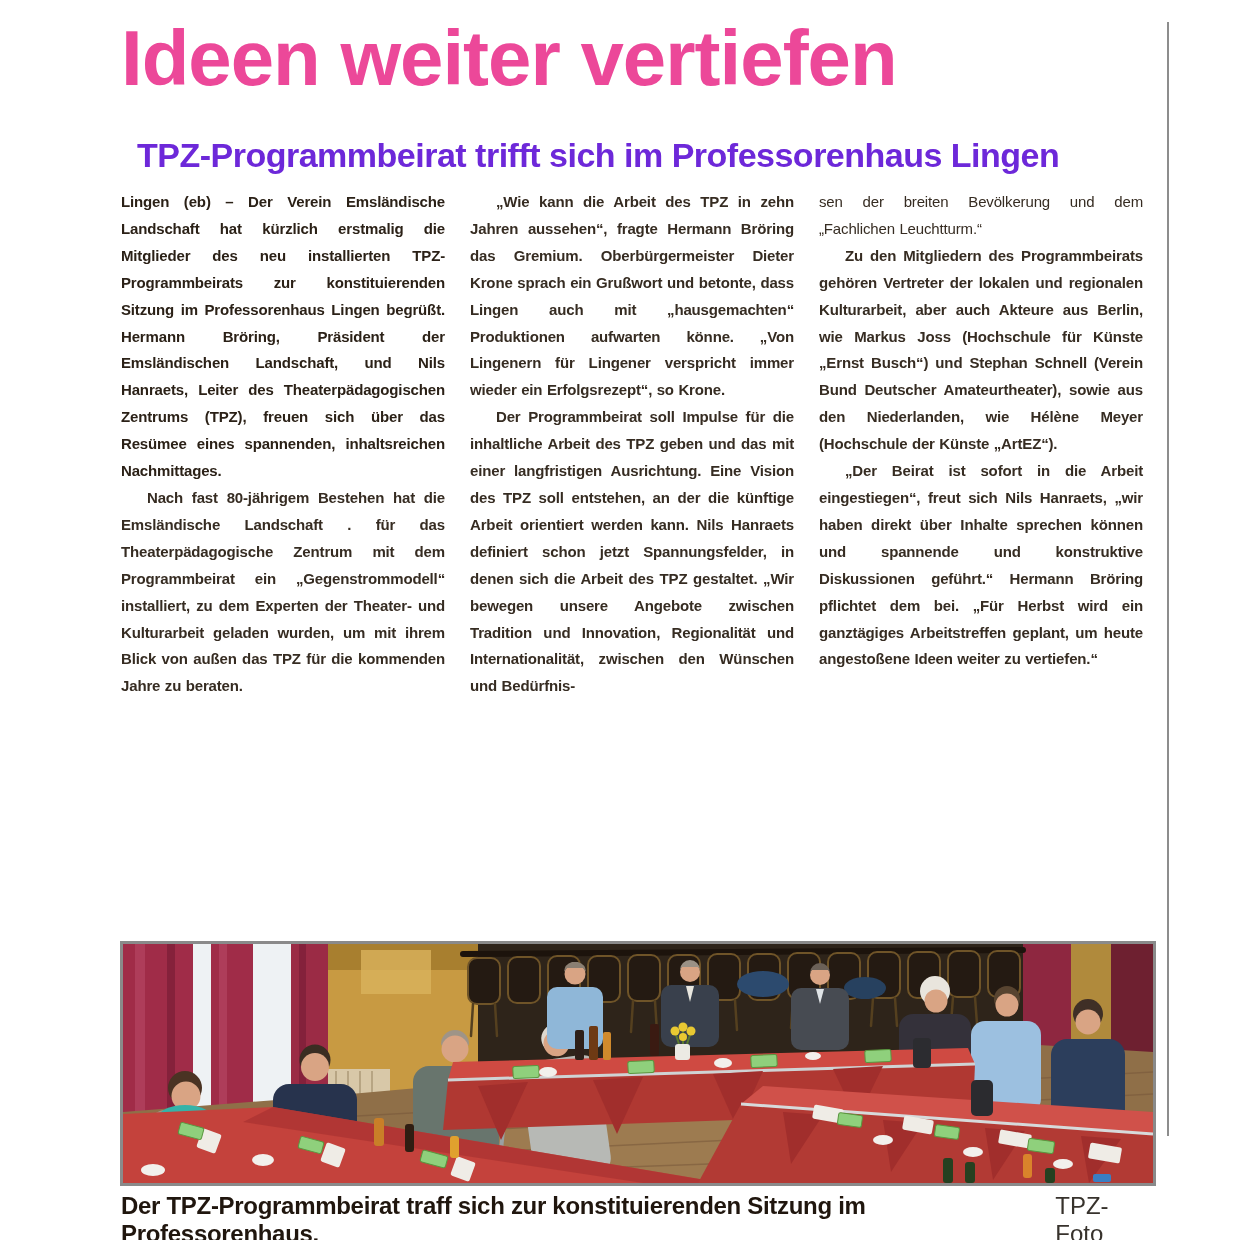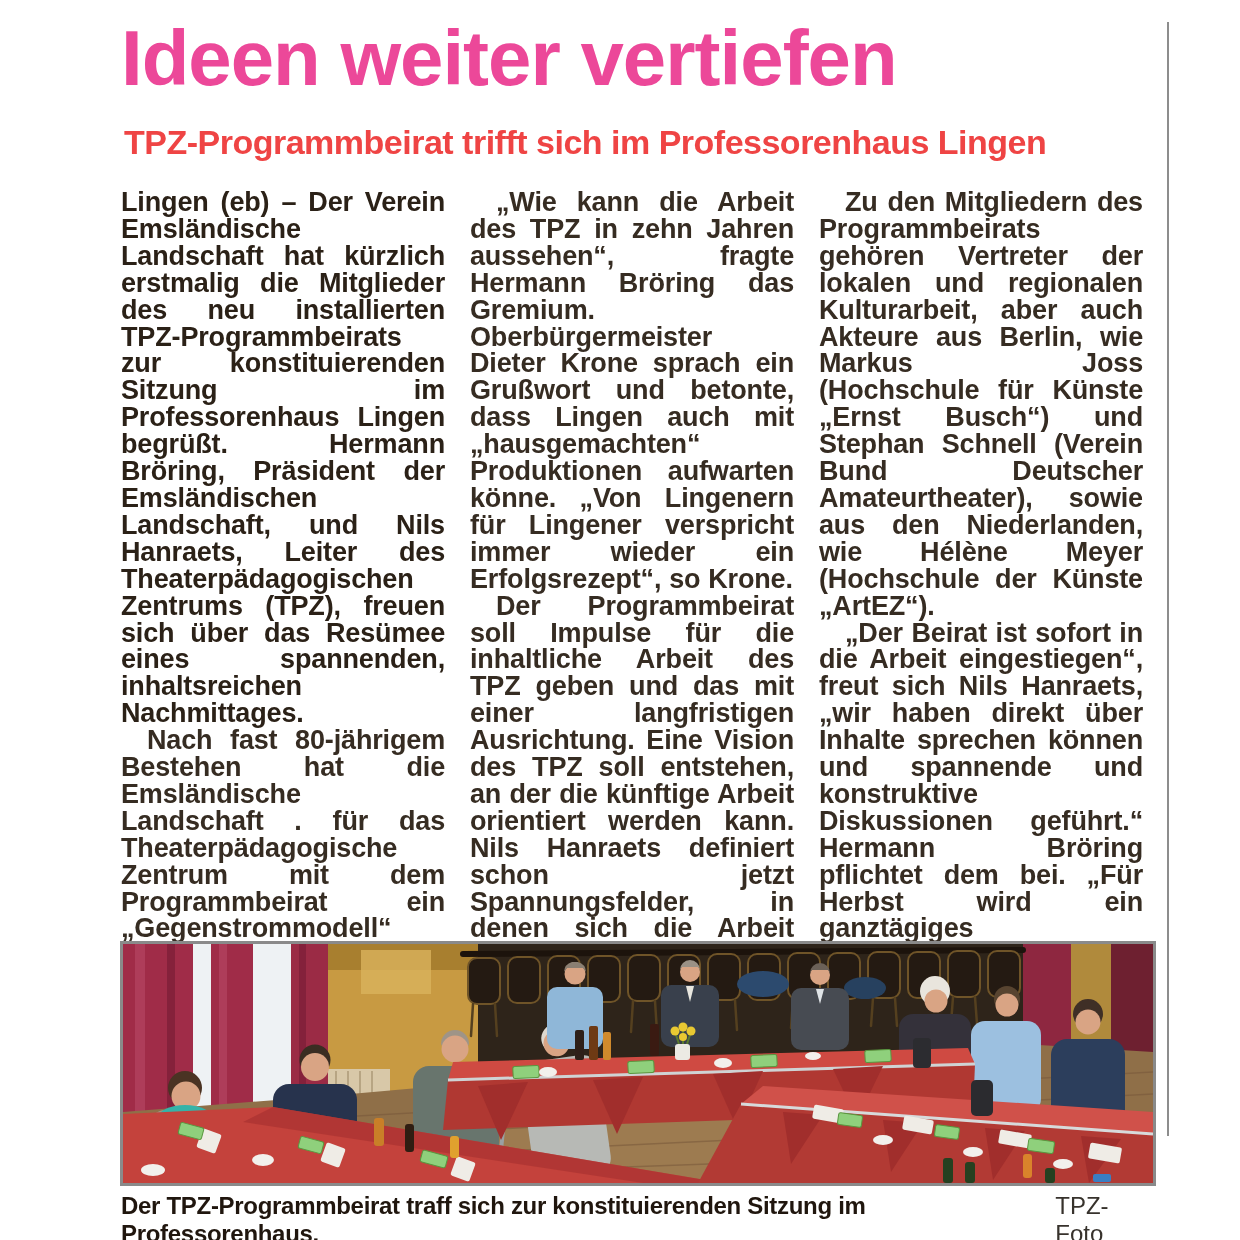--- a/index.html
+++ b/index.html
@@ -5,31 +5,31 @@
   html,body { margin:0; padding:0; background:#ffffff; }
   body { width:1240px; height:1240px; font-family:"Liberation Sans", sans-serif; }
   .page { position:relative; width:1240px; height:1240px; background:#ffffff; overflow:hidden; }
 
   .headline {
     position:absolute; left:120px; top:12px; margin:1px;
     font-size:78px; font-weight:bold; color:#ec4899; letter-spacing:-1px;
     font-family:"Liberation Sans", sans-serif; white-space:nowrap;
   }
   .subheadline {
-    position:absolute; left:121px; top:120px; margin:3px;
-    font-size:34px; font-weight:bold; color:#ef4444; letter-spacing:-0.5px;
+    position:absolute; left:121px; top:120px; margin:16px;
+    font-size:34px; font-weight:bold; color:#6d28d9; letter-spacing:-0.5px;
     white-space:nowrap;
   }
 
   .columns {
     position:absolute; left:121px; top:189px; width:1023px;
     display:flex; gap:25px;
   }
   .col {
-    width:324px; font-size:27px; line-height:26.9px;
+    width:324px; font-size:15px; line-height:26.9px;
     text-align:justify; color:#362c22; hyphens:auto; -webkit-hyphens:auto;
     letter-spacing:-0.15px; word-spacing:0.5px;
   }
   .col p { margin:0; }
   .col p.indent { text-indent:26px;font-weight:bold; }
   .col p.lead { font-weight:bold; color:#2b2117; }
 
   .vrule {
     position:absolute; left:1167px; top:22px; width:2px; height:1114px;
     background:#8d8d8d;
@@ -63,20 +63,21 @@
   <div class="columns">
     <div class="col">
       <p class="lead">Lingen (eb) – Der Verein Emsländische Landschaft hat kürzlich erstmalig die Mitglieder des neu installierten TPZ-Programmbeirats zur konstituierenden Sitzung im Professorenhaus Lingen begrüßt. Hermann Bröring, Präsident der Emsländischen Landschaft, und Nils Hanraets, Leiter des Theaterpädagogischen Zentrums (TPZ), freuen sich über das Resümee eines spannenden, inhaltsreichen Nachmittages.</p>
       <p class="indent">Nach fast 80-jährigem Bestehen hat die Emsländische Landschaft . für das Theaterpädagogische Zentrum mit dem Programmbeirat ein „Gegenstrommodell“ installiert, zu dem Experten der Theater- und Kulturarbeit geladen wurden, um mit ihrem Blick von außen das TPZ für die kommenden Jahre zu beraten.</p>
     </div>
     <div class="col">
       <p class="indent">„Wie kann die Arbeit des TPZ in zehn Jahren aussehen“, fragte Hermann Bröring das Gremium. Oberbürgermeister Dieter Krone sprach ein Grußwort und betonte, dass Lingen auch mit „hausgemachten“ Produktionen aufwarten könne. „Von Lingenern für Lingener verspricht immer wieder ein Erfolgsrezept“, so Krone.</p>
       <p class="indent">Der Programmbeirat soll Impulse für die inhaltliche Arbeit des TPZ geben und das mit einer langfristigen Ausrichtung. Eine Vision des TPZ soll entstehen, an der die künftige Arbeit orientiert werden kann. Nils Hanraets definiert schon jetzt Spannungsfelder, in denen sich die Arbeit des TPZ gestaltet. „Wir bewegen unsere Angebote zwischen Tradition und Innovation, Regionalität und Internationalität, zwischen den Wünschen und Bedürfnis-</p>
     </div>
     <div class="col">
+      <p>sen der breiten Bevölkerung und dem „Fachlichen Leuchtturm.“</p>
       <p class="indent">Zu den Mitgliedern des Programmbeirats gehören Vertreter der lokalen und regionalen Kulturarbeit, aber auch Akteure aus Berlin, wie Markus Joss (Hochschule für Künste „Ernst Busch“) und Stephan Schnell (Verein Bund Deutscher Amateurtheater), sowie aus den Niederlanden, wie Hélène Meyer (Hochschule der Künste „ArtEZ“).</p>
       <p class="indent">„Der Beirat ist sofort in die Arbeit eingestiegen“, freut sich Nils Hanraets, „wir haben direkt über Inhalte sprechen können und spannende und konstruktive Diskussionen geführt.“ Hermann Bröring pflichtet dem bei. „Für Herbst wird ein ganztägiges Arbeitstreffen geplant, um heute angestoßene Ideen weiter zu vertiefen.“</p>
     </div>
   </div>
 
   <div class="vrule"></div>
 
   <figure class="photo">
     <svg width="1030" height="239" viewBox="0 0 1030 239">
 

